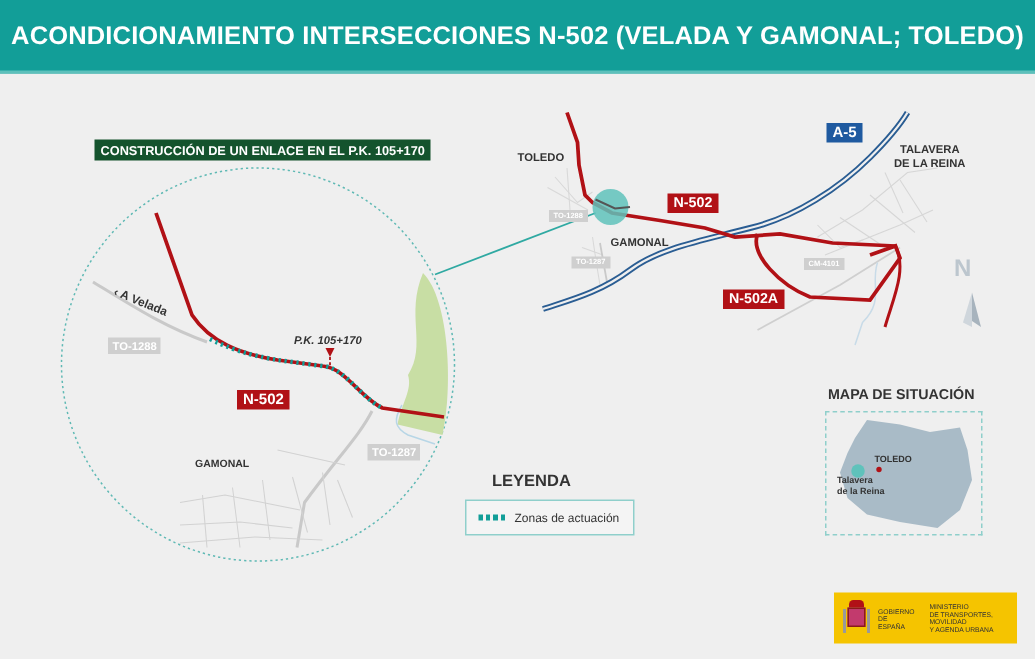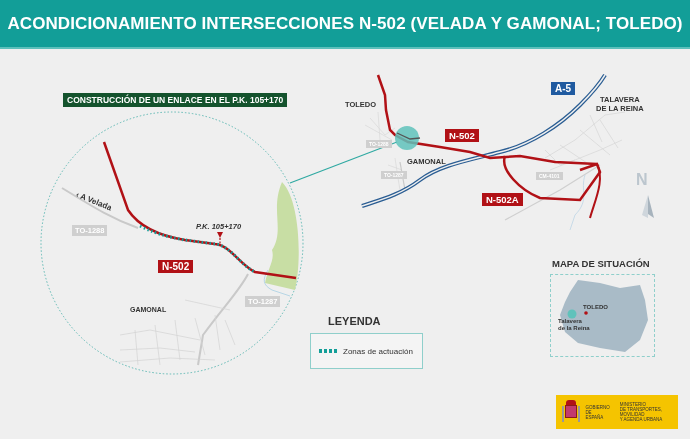--- a/index.html
+++ b/index.html
@@ -24,21 +24,21 @@
   .grey-tag {
     position: absolute; background: #cfcfcf; color: #fff; font-weight: bold;
     font-size: 7.5px; padding: 1px 3px; white-space: nowrap;
   }
   .a5-tag {
     position: absolute; background: #1f5aa0; color: #fff; font-weight: bold;
     font-size: 10px; padding: 1px 4px; white-space: nowrap;
   }
   .legend-title { position: absolute; left: 312px; top: 315px; font-size: 11px; font-weight: bold; color: #333; margin-left: 16px; }
   .legend-box {
-    position: absolute; left: 310px; top: 333px; width: 113px; height: 36px;
+    position: absolute; left: 310px; top: 333px; width: 113px; height: 24px;
     border: 1px solid #8fcfcb; background: #f4f4f4; display: flex; align-items: center; padding-left: 8px;
   }
   .legend-swatch { width: 18px; height: 4px; margin-right: 6px;
     background: repeating-linear-gradient(90deg, #129e98 0 3px, transparent 3px 5px); }
   .legend-text { font-size: 8px; color: #333; }
   .situ-title { position: absolute; left: 552px; top: 258px; font-size: 9.5px; font-weight: bold; color: #333; }
   .situ-box { position: absolute; left: 550px; top: 274px; width: 105px; height: 83px; border: 1px dashed #8fcfcb; }
   .gov-box {
     position: absolute; left: 556px; top: 395px; width: 122px; height: 34px; background: #f5c400;
     display: flex; align-items: center; padding-left: 6px;

